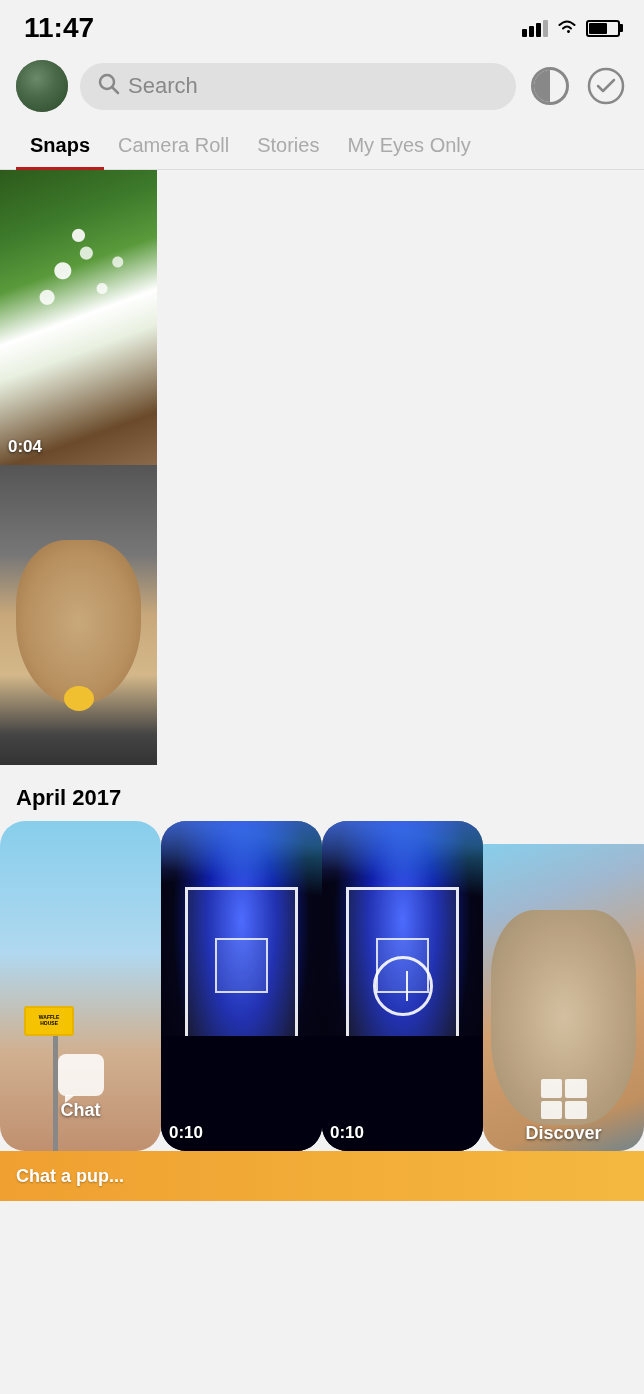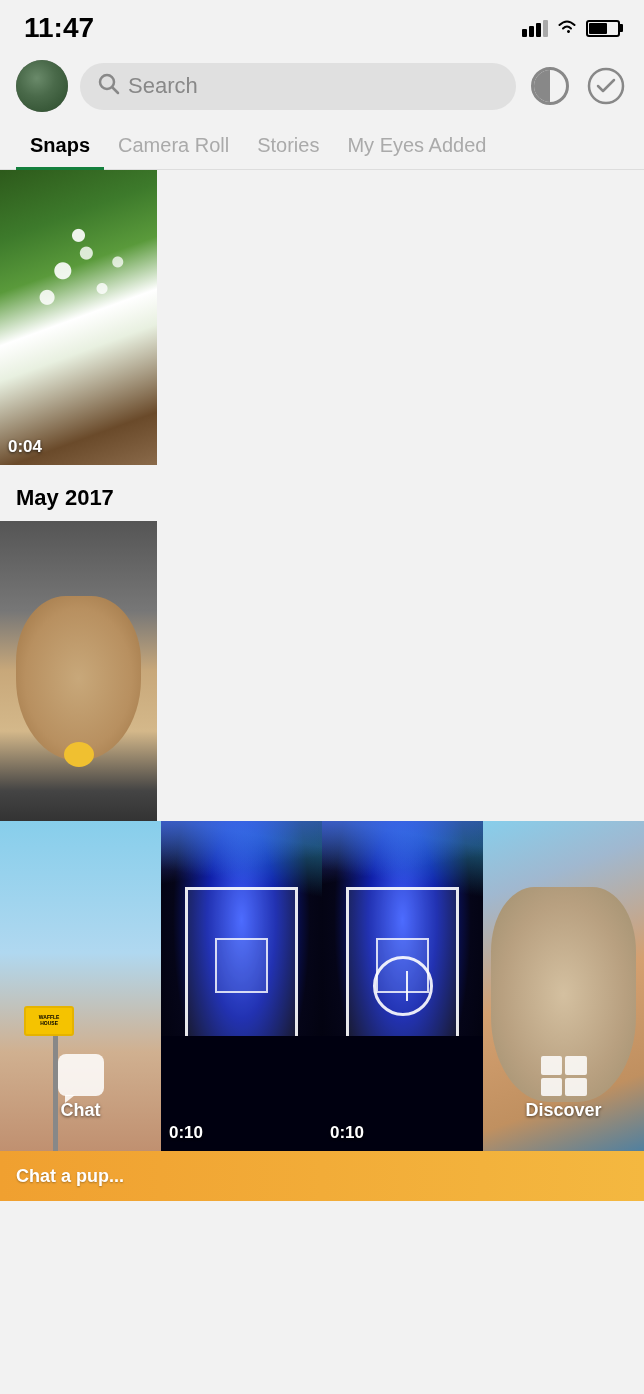--- a/index.html
+++ b/index.html
@@ -152,21 +152,21 @@
     .tab {
       padding: 10px 14px;
       font-size: 20px;
       color: #aaa;
       cursor: pointer;
       white-space: nowrap;
     }
     .tab.active {
       color: #000;
       font-weight: 700;
-      border-bottom: 3px solid #15803d;
+      border-bottom: 3px solid #b91c1c;
       margin-bottom: -1px;
     }
 
     
     .content {
       background: #f2f2f2;
       padding: 0;
     }
 
     .section-label {
@@ -254,20 +254,21 @@
     
     .bottom-grid {
       display: flex;
       width: 100%;
     }
     .bottom-thumb {
       flex: 1;
       height: 330px;
       position: relative;
       overflow: hidden;
+      border-radius: 25px;
     }
     
     .waffle-bg {
       width: 100%;
       height: 100%;
       background: linear-gradient(180deg, #87CEEB 0%, #b0d8f0 40%, #d0b090 70%, #c09070 100%);
       position: relative;
     }
     .wh-sign {
       position: absolute;
@@ -366,20 +367,21 @@
       background: rgba(255,255,255,0.9);
       margin-left: 8px;
     }
 
     
     .dog2-bg {
       width: 100%;
       height: 100%;
       background: linear-gradient(160deg, #87CEEB 0%, #a0b8d0 20%, #d4a070 50%, #c09060 80%, #5080a0 100%);
       position: relative;
+      margin-top: 23px;
     }
     .dog2-body {
       position: absolute;
       bottom: 15%;
       left: 5%;
       right: 5%;
       height: 65%;
       background: radial-gradient(ellipse, #d4c0a0 0%, #b8a080 60%, #a09070 100%);
       border-radius: 30% 30% 40% 40%;
     }
@@ -445,44 +447,44 @@
       <circle cx="19" cy="19" r="17" stroke="#888" stroke-width="2.5" fill="none"></circle>
       <path d="M11 19 L16 24 L27 13" stroke="#888" stroke-width="2.5" fill="none" stroke-linecap="round" stroke-linejoin="round"></path>
     </svg>
   </div>
 </div>
 
 <div class="tabs">
   <div class="tab active">Snaps</div>
   <div class="tab">Camera Roll</div>
   <div class="tab">Stories</div>
-  <div class="tab">My Eyes Added</div>
+  <div class="tab">My Eyes Only</div>
 </div>
 
 <div class="content">
 
   <div class="snap-grid">
     <div class="snap-thumb large">
       <div class="plant-bg">
         <div class="plant-flowers"></div>
       </div>
       <span class="snap-duration">0:04</span>
     </div>
   </div>
 
-  <div class="section-label">May 2017</div>
   <div class="snap-grid">
     <div class="snap-thumb large" style="width:157px;height:300px;">
       <div class="dog-bg">
         <div class="dog-body"></div>
         <div class="dog-yellow"></div>
       </div>
     </div>
   </div>
 
+  <div class="section-label">April 2017</div>
   <div class="bottom-grid">
 
     <div class="bottom-thumb">
       <div class="waffle-bg">
         <div class="wh-pole"></div>
         <div class="wh-sign">
           <div class="wh-text">WAFFLE<br>HOUSE</div>
         </div>
 
         <div style="position:absolute;bottom:30px;left:50%;transform:translateX(-50%);display:flex;flex-direction:column;align-items:center;gap:4px;">

